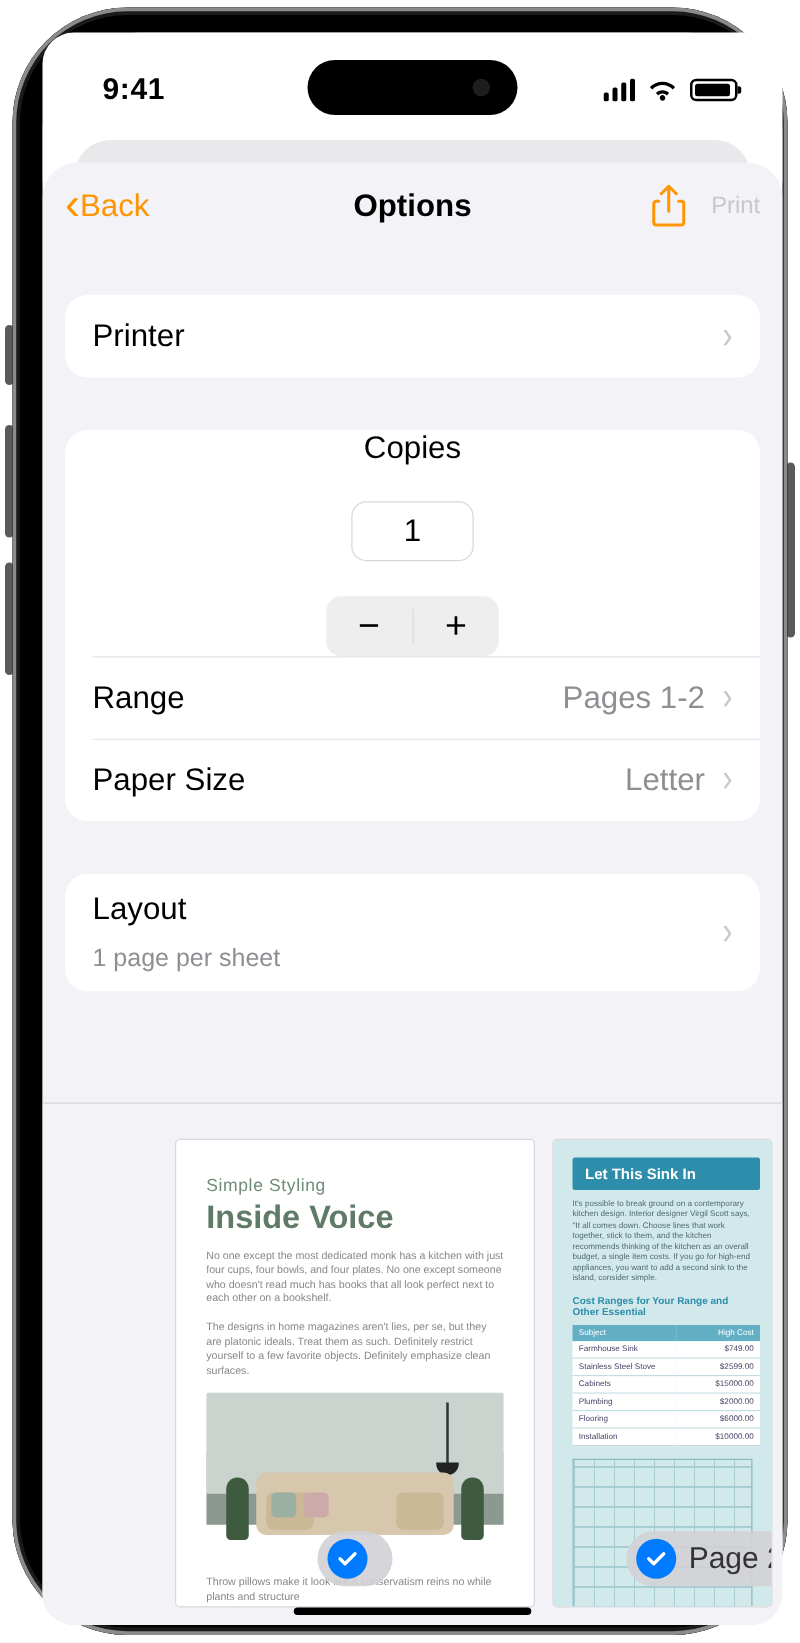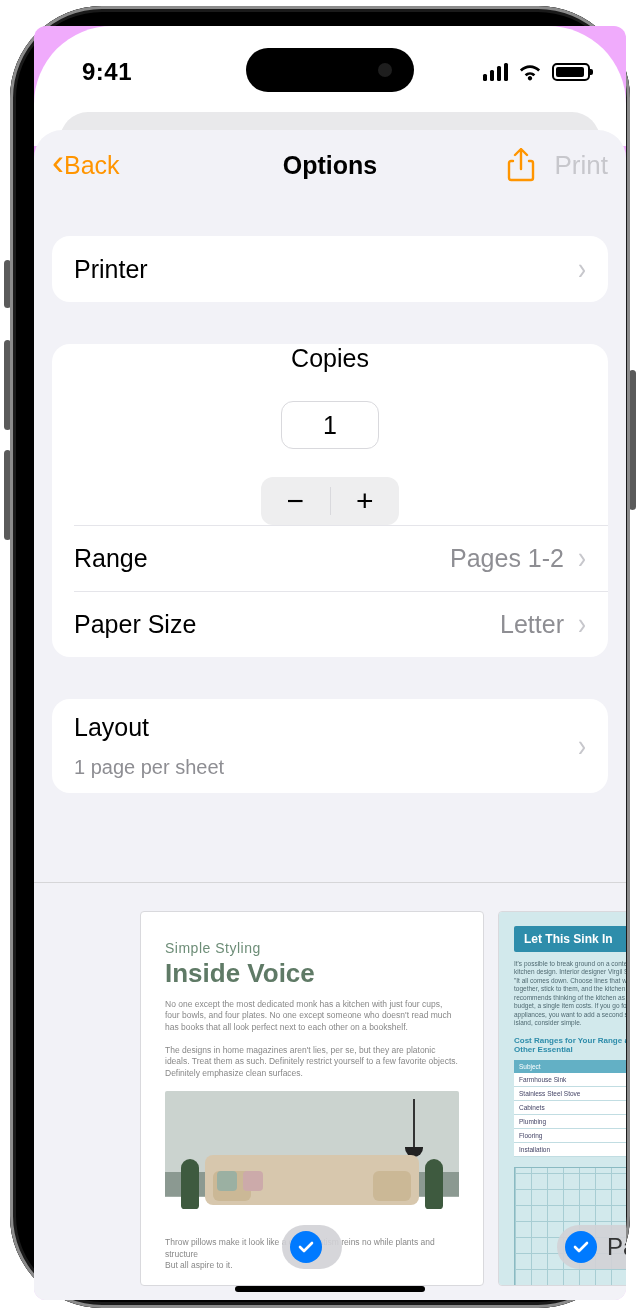--- a/index.html
+++ b/index.html
@@ -35,22 +35,22 @@
   .sidebtn.l2 { left:4px; top:340px; width:7px; height:90px; }
   .sidebtn.l3 { left:4px; top:450px; width:7px; height:90px; }
   .sidebtn.r1 { right:4px; top:370px; width:7px; height:140px; }
 
   .screen {
     position: absolute;
     left: 24px;
     top: 20px;
     width: 592px;
     height: 1274px;
-    background: #f0abfc;
-    border-radius: 12px;
+    background: #ffffff;
+    border-radius: 25px;
     overflow: hidden;
   }
 
   
   .island {
     position: absolute;
     top: 22px;
     left: 50%;
     transform: translateX(-50%);
     width: 168px;
@@ -129,21 +129,21 @@
     align-items:center;
     justify-content:space-between;
     padding: 0 18px;
   }
   .nav-left { display:flex; align-items:center; gap:2px; color:#ff9500; min-width:150px;}
   .nav-chevron { font-size:36px; font-weight:300; line-height:1; margin-right:-2px; transform:translateY(-2px);}
   .nav-back-label { font-size:25px; font-weight:400;}
   .nav-title { font-size:25px; font-weight:600; color:#000;}
   .nav-right { display:flex; align-items:center; gap:20px; min-width:150px; justify-content:flex-end;}
   .share-icon { width:28px; height:34px; color:#ff9500;}
-  .print-btn { font-size:26px; color:#c7c7cc; font-weight:400;}
+  .print-btn { font-size:19px; color:#c7c7cc; font-weight:400;}
 
   .content { padding: 0 18px; }
 
   .group {
     background:#fff;
     border-radius:18px;
     margin-top:42px;
     overflow:hidden;
   }
   .group.first { margin-top:36px; }
@@ -216,21 +216,21 @@
     position:absolute;
     top:28px;
     left:106px;
     right:-80px;
     bottom:14px;
     display:flex;
     gap:14px;
   }
   .page-thumb {
     position:relative;
-    width:344px;
+    width:288px;
     background:#fff;
     border:1px solid #d9d9dd;
     border-radius:4px;
     overflow:hidden;
     flex:0 0 auto;
   }
   .page-thumb.p2 { width:176px; }
 
   .page-label-pill {
     position:absolute;

